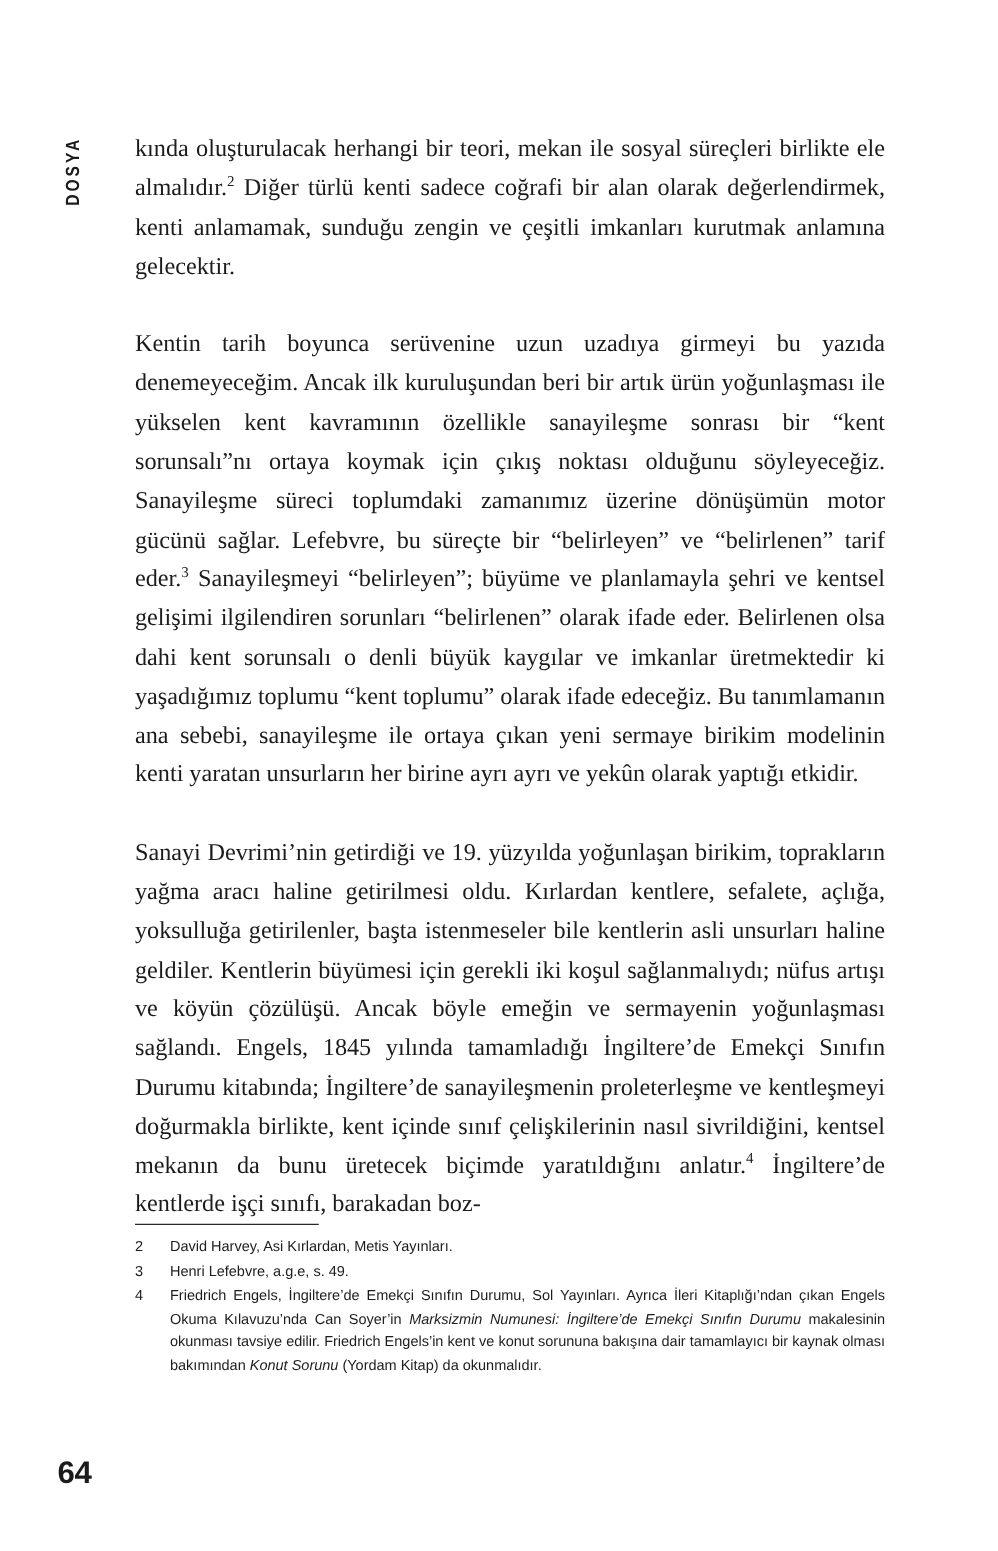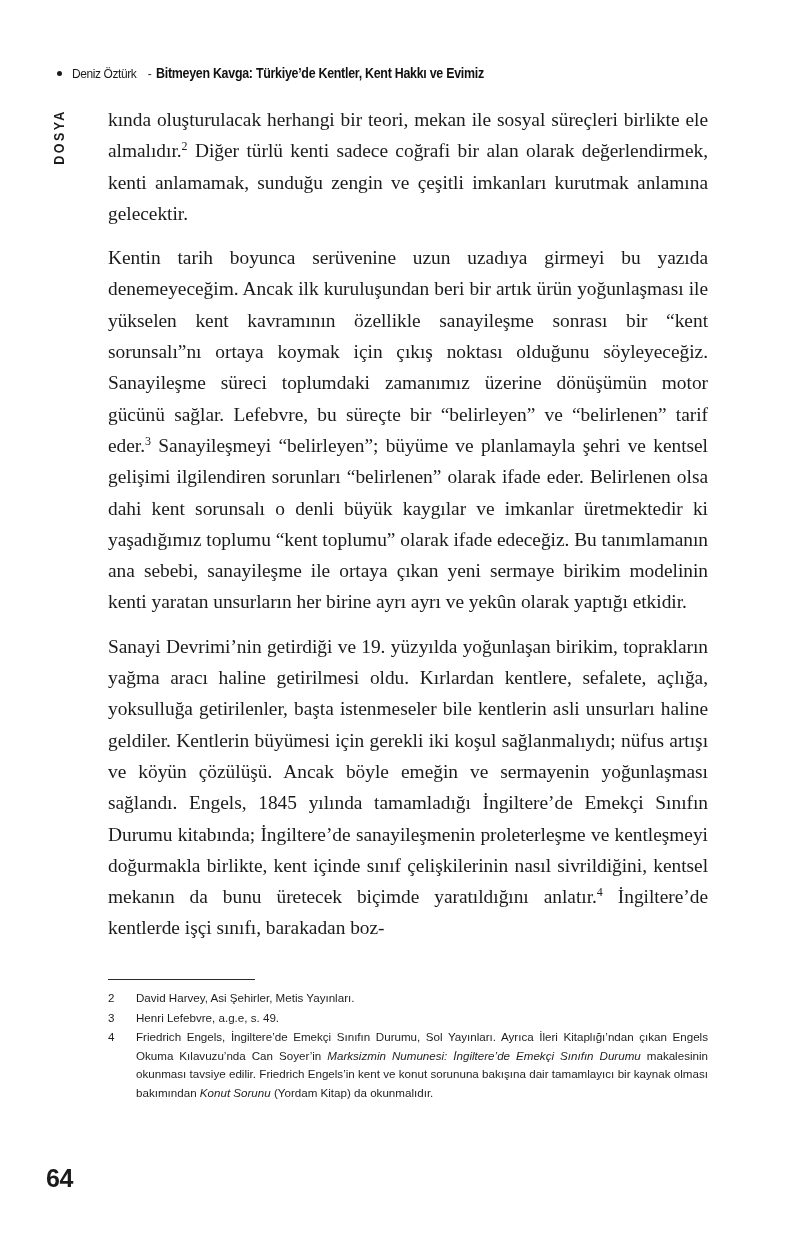--- a/index.html
+++ b/index.html
@@ -100,21 +100,21 @@
   p.body {
     margin: 0 0 0 0;
     font-size: 19.4px;
     line-height: 31.3px;
     text-align: justify;
     text-justify: inter-word;
     hyphens: none;
     letter-spacing: -0.02px;
   }
   p.body + p.body {
-    margin-top: 13px;
+    margin-top: 31px;
   }
   sup.fn {
     font-size: 0.62em;
     vertical-align: super;
     line-height: 0;
   }
 
   
   .footnotes {
     position: absolute;
@@ -161,26 +161,20 @@
     font-weight: 700;
     color: #1b1b1b;
     letter-spacing: -0.3px;
   }
 </style>
 </head>
 <body>
 
 <div class="page">
 
-  <div class="running-head">
-    <span class="head-bullet"></span>
-    <span class="head-author">Deniz Öztürk</span>
-    <span class="head-sep">-</span>
-    <span class="head-title">Bitmeyen Kavga: Türkiye’de Kentler, Kent Hakkı ve Evimiz</span>
-  </div>
 
   <div class="section-tab">
     <span class="section-tab-label">DOSYA</span>
   </div>
 
   <div class="column">
 
     <p class="body">
       <span>kında oluşturulacak herhangi bir teori, mekan ile sosyal süreçleri birlikte ele almalıdır.</span><sup class="fn">2</sup><span> Diğer türlü kenti sadece coğrafi bir alan olarak değerlendirmek, kenti anlamamak, sunduğu zengin ve çeşitli imkanları kurutmak anlamına gelecektir.</span>
     </p>
@@ -193,21 +187,21 @@
       <span>Sanayi Devrimi’nin getirdiği ve 19. yüzyılda yoğunlaşan birikim, toprakların yağma aracı haline getirilmesi oldu. Kırlardan kentlere, sefalete, açlığa, yoksulluğa getirilenler, başta istenmeseler bile kentlerin asli unsurları haline geldiler. Kentlerin büyümesi için gerekli iki koşul sağlanmalıydı; nüfus artışı ve köyün çözülüşü. Ancak böyle emeğin ve sermayenin yoğunlaşması sağlandı. Engels, 1845 yılında tamamladığı İngiltere’de Emekçi Sınıfın Durumu kitabında; İngiltere’de sanayileşmenin proleterleşme ve kentleşmeyi doğurmakla birlikte, kent içinde sınıf çelişkilerinin nasıl sivrildiğini, kentsel mekanın da bunu üretecek biçimde yaratıldığını anlatır.</span><sup class="fn">4</sup><span> İngiltere’de kentlerde işçi sınıfı, barakadan boz-</span>
     </p>
 
   </div>
 
   <div class="footnotes">
     <div class="fn-rule"></div>
 
     <div class="fn-item">
       <span class="fn-num">2</span>
-      <span class="fn-text"><span>David Harvey, Asi Şehirler, Metis Yayınları.</span></span>
+      <span class="fn-text"><span>David Harvey, Asi Kırlardan, Metis Yayınları.</span></span>
     </div>
 
     <div class="fn-item">
       <span class="fn-num">3</span>
       <span class="fn-text"><span>Henri Lefebvre, a.g.e, s. 49.</span></span>
     </div>
 
     <div class="fn-item">
       <span class="fn-num">4</span>
       <span class="fn-text"><span>Friedrich Engels, İngiltere’de Emekçi Sınıfın Durumu, Sol Yayınları. Ayrıca İleri Kitaplığı’ndan çıkan Engels Okuma Kılavuzu’nda Can Soyer’in </span><i>Marksizmin Numunesi: İngiltere’de Emekçi Sınıfın Durumu</i><span> makalesinin okunması tavsiye edilir. Friedrich Engels’in kent ve konut sorununa bakışına dair tamamlayıcı bir kaynak olması bakımından </span><i>Konut Sorunu</i><span> (Yordam Kitap) da okunmalıdır.</span></span>

